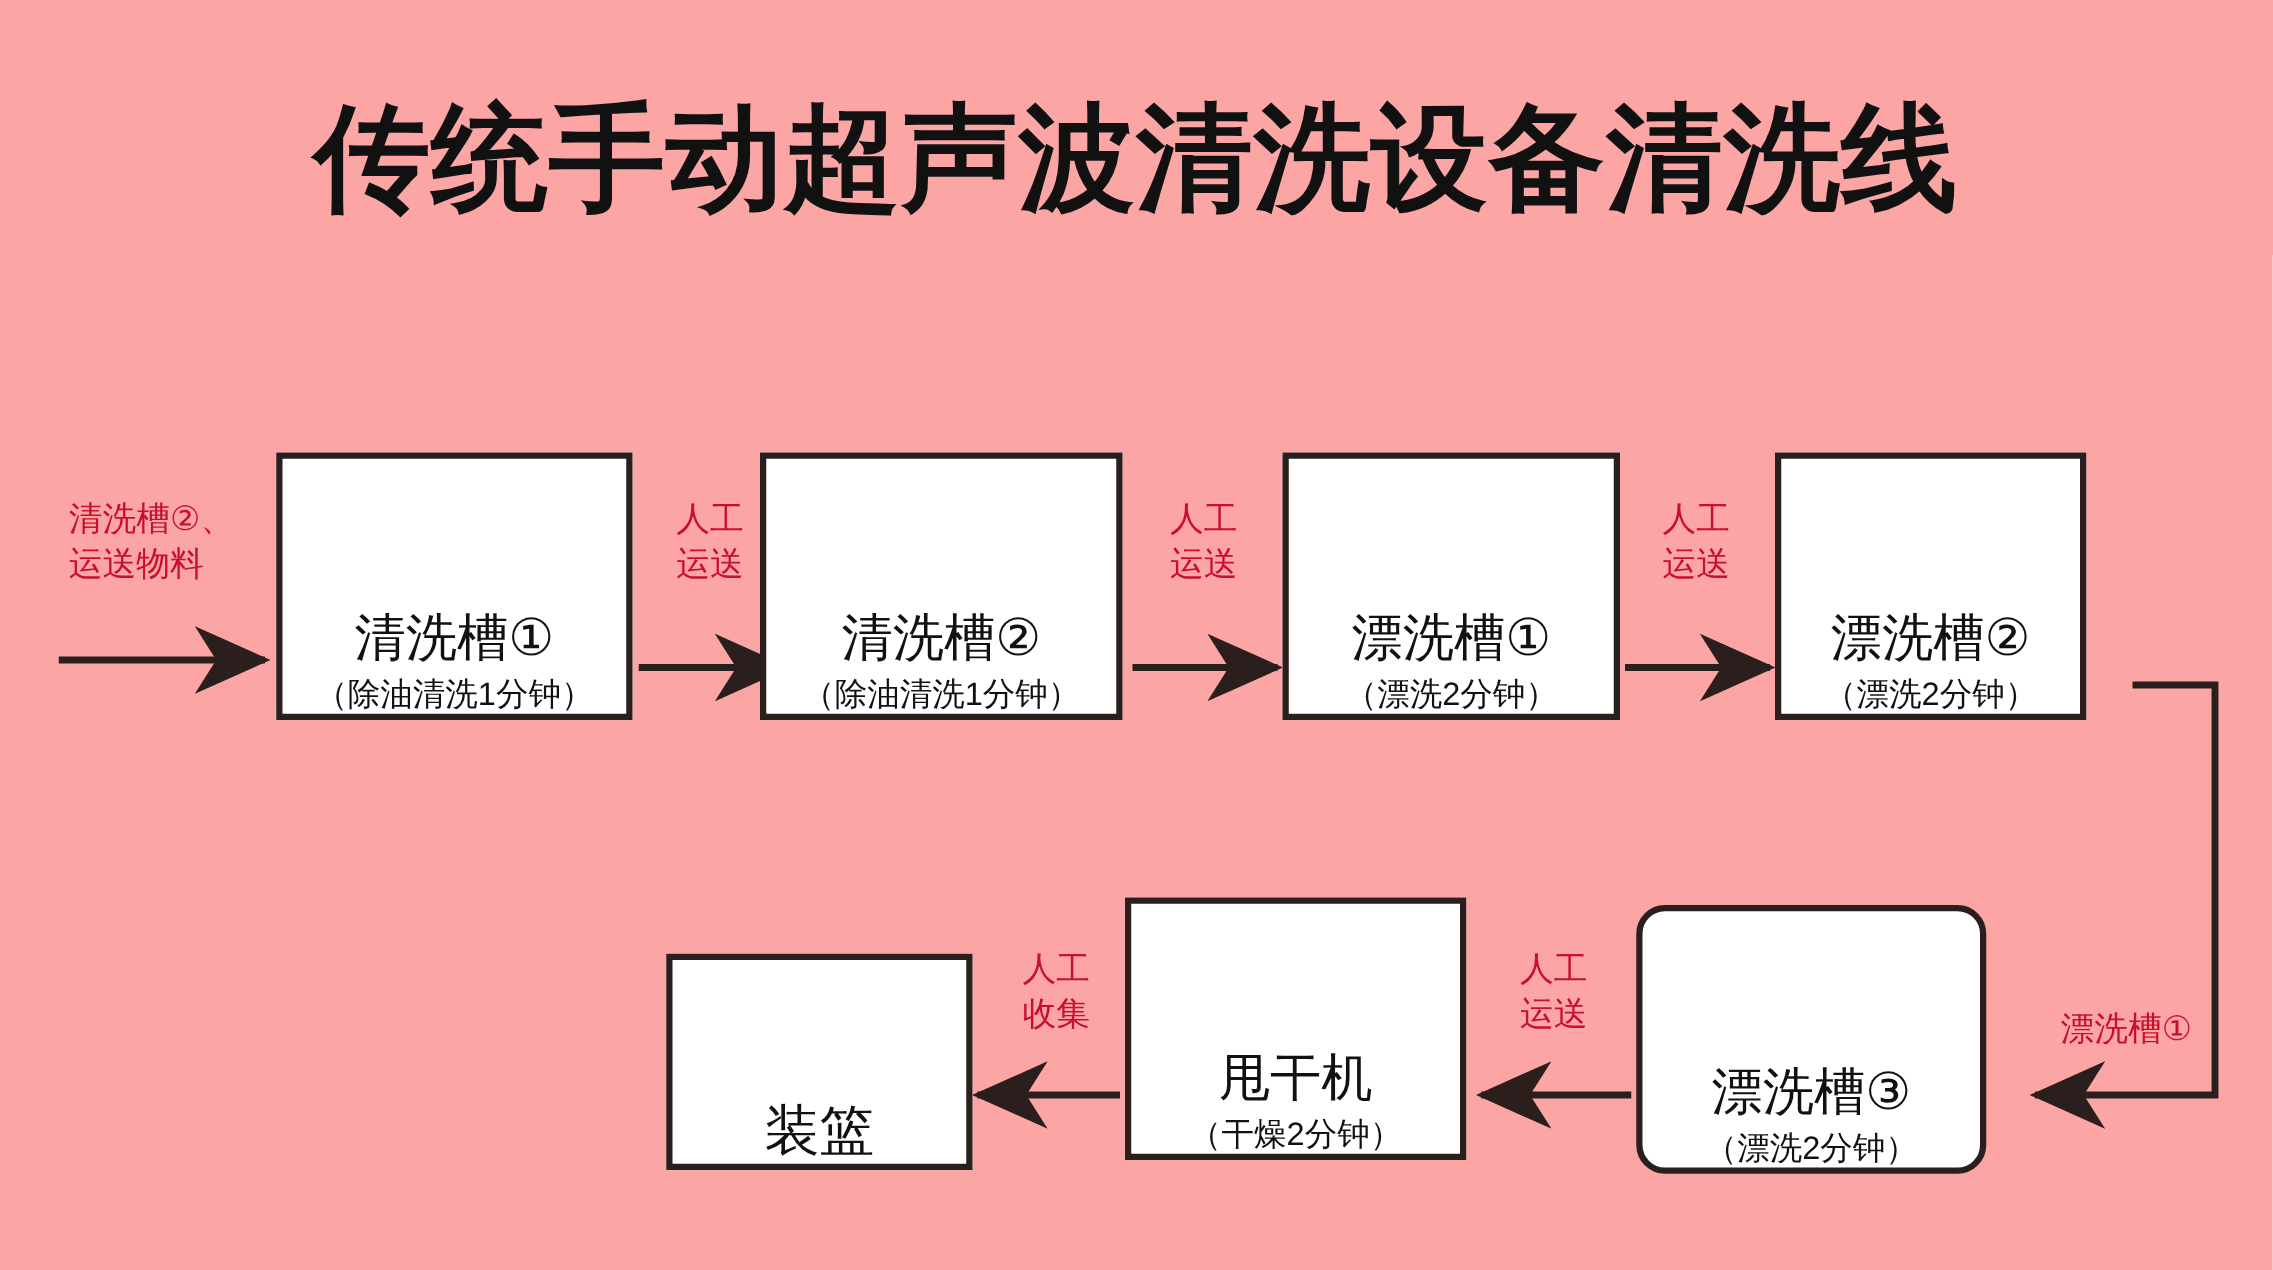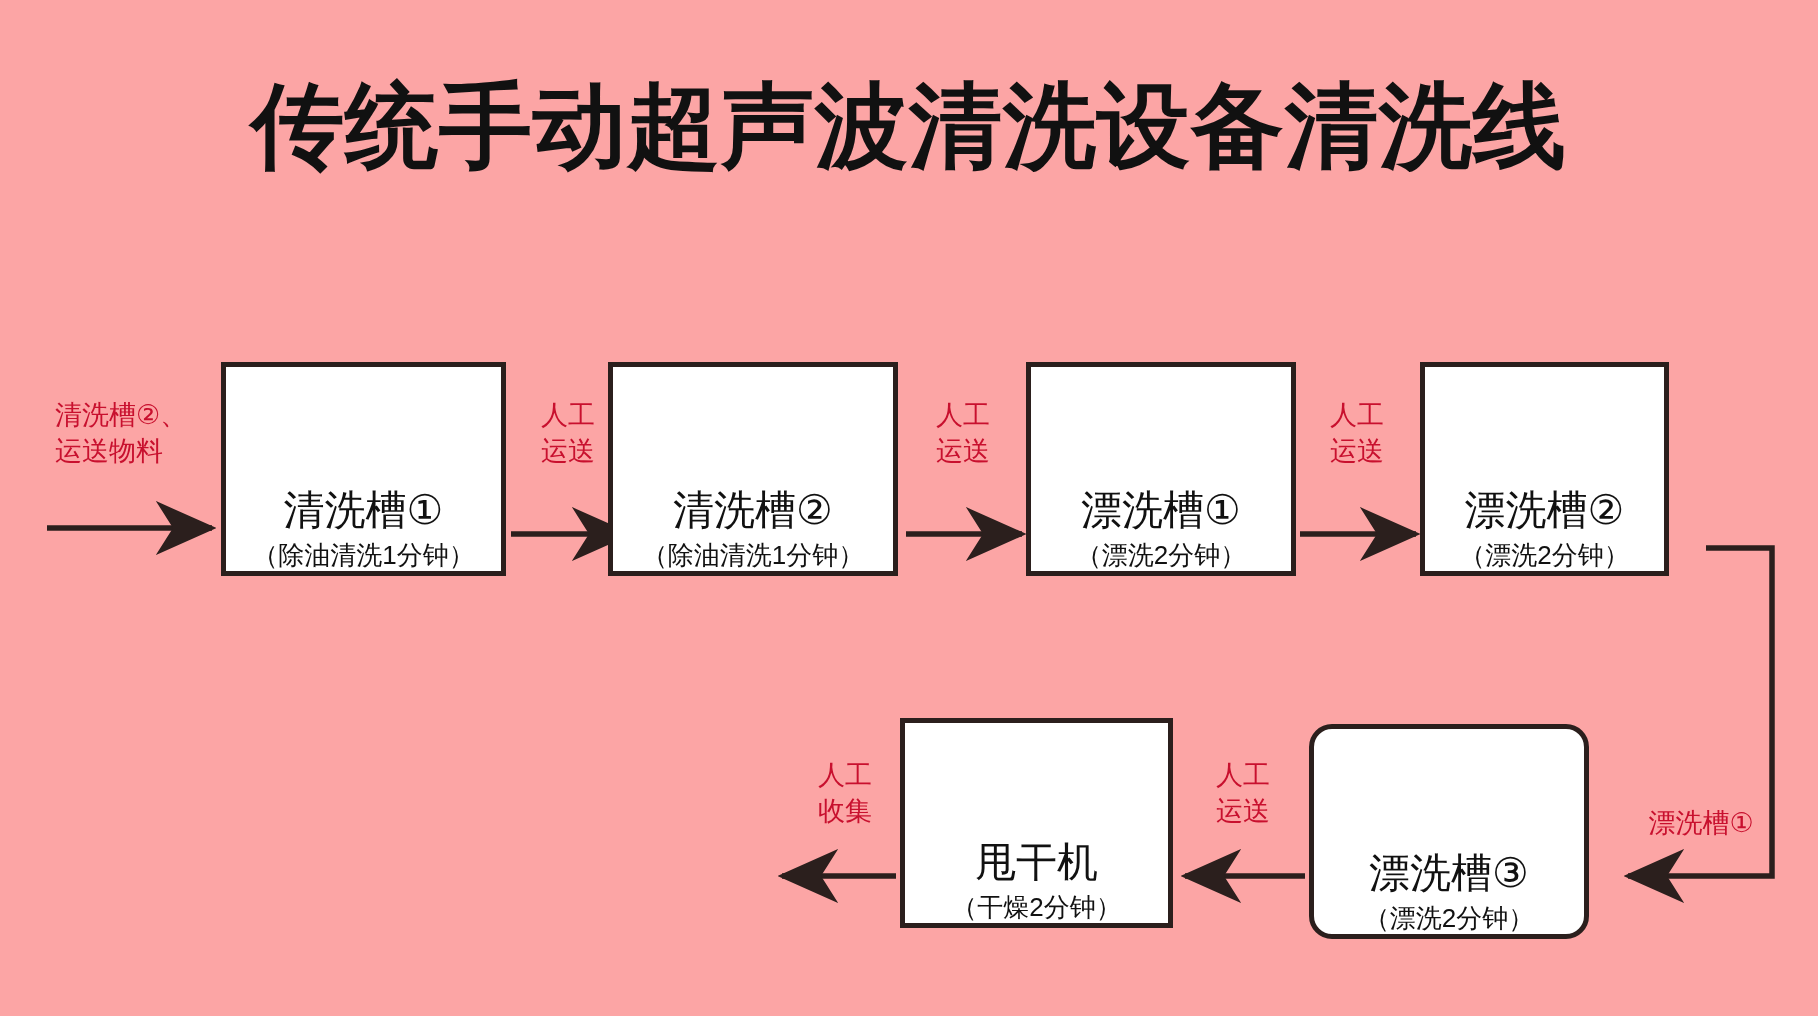--- a/index.html
+++ b/index.html
@@ -152,20 +152,23 @@
   <div class="box" style="left:1309px;top:724px;width:280px;height:215px;border-radius:23px;">
     <div class="box-title">漂洗槽③</div>
     <div class="box-sub">（漂洗2分钟）</div>
   </div>
 
   <div class="box" style="left:900px;top:718px;width:273px;height:210px;">
     <div class="box-title">甩干机</div>
     <div class="box-sub">（干燥2分钟）</div>
   </div>
 
+  <div class="box single" style="left:533px;top:763px;width:245px;height:173px;">
+    <div class="box-title">装篮</div>
+  </div>
 
   <div class="redlabel left-align" style="left:55px;top:398px;width:170px;">清洗槽②、
 运送物料</div>
 
   <div class="redlabel" style="left:513px;top:398px;width:110px;">人工
 运送</div>
 
   <div class="redlabel" style="left:908px;top:398px;width:110px;">人工
 运送</div>
 

